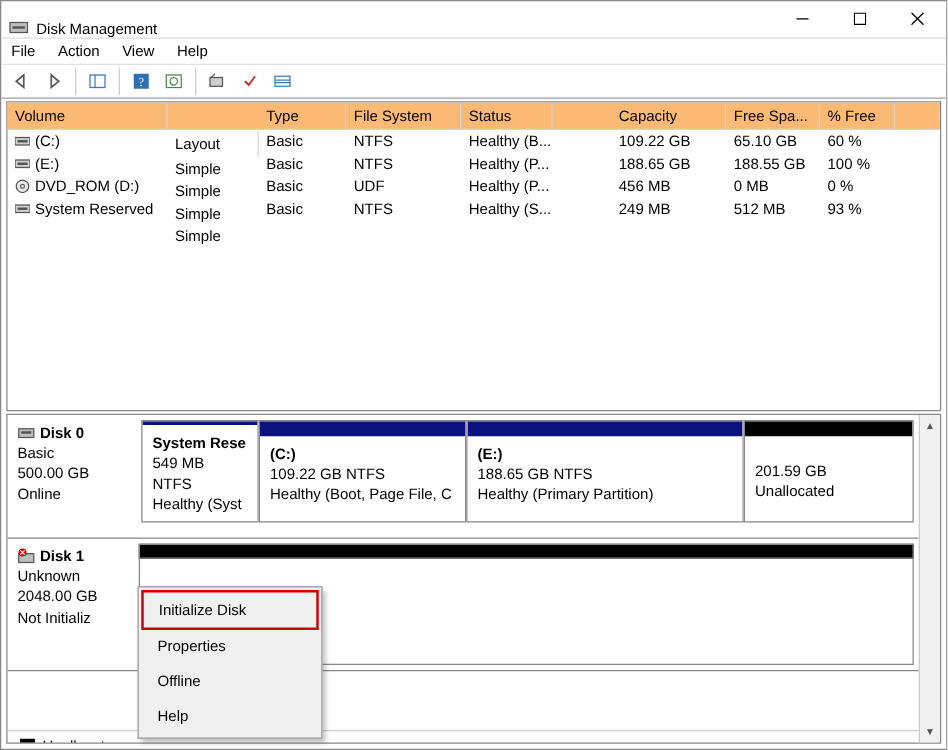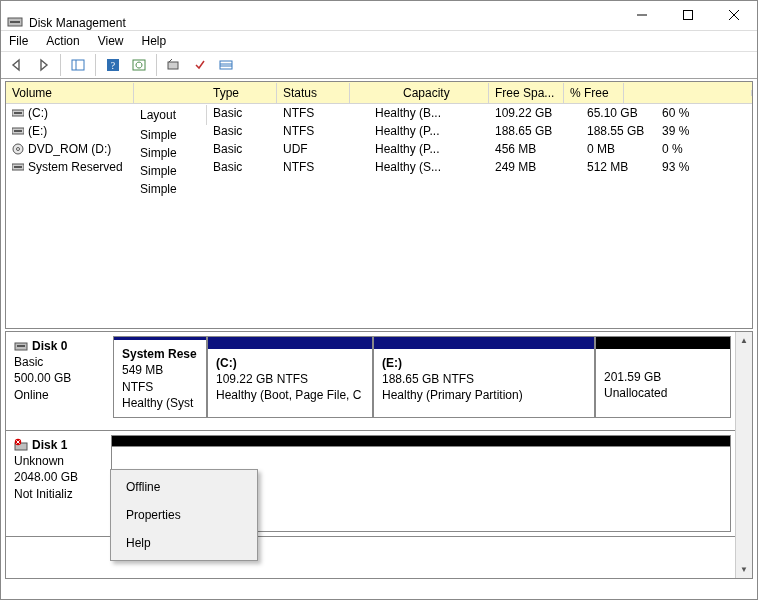--- a/index.html
+++ b/index.html
@@ -70,21 +70,21 @@
     margin: 2px 4px 2px 4px;
     display: flex; flex-direction: column;
     overflow: hidden;
   }
   .vol-header, .vol-row {
     display: flex;
     align-items: center;
   }
   .vol-header {
     height: 22px;
-    background: #fef9c3;
+    background: #fdba74;
     border-bottom: 1px solid #d4d4d4;
     user-select: none;
   }
   .vol-header .col {
     border-right: 1px solid #d4d4d4;
     padding: 3px 6px;
     font-size: 12px;
   }
   .vol-row { height: 18px; }
   .vol-row .col { padding: 1px 6px; font-size: 12px; white-space: nowrap; overflow: hidden; text-overflow: clip; }
@@ -96,21 +96,21 @@
   .col-cap { width: 92px; margin-left: 47px; }
   .col-free { width: 75px; }
   .col-pct { width: 60px; }
   .col-extra { flex: 1; }
 
   .vicon { width:12px; height:12px; display:inline-block; flex-shrink:0; }
 
   
   .disk-pane {
     flex: 1;
-    margin: 0 4px 20px 4px;
+    margin: 0 4px 4px 4px;
     border: 1px solid #888;
     position: relative;
     display: flex;
     overflow: hidden;
   }
   .disk-scroll { flex:1; overflow:hidden; }
   .scrollbar {
     width: 17px;
     background: #f0f0f0;
     border-left: 1px solid #ccc;
@@ -285,20 +285,21 @@
           <line x1="2" y1="8" x2="14" y2="8" stroke="#3a7abf"></line>
         </svg>
     </div>
   </div>
 
   <div class="vol-pane">
     <div class="vol-header">
       <div class="col col-vol">Volume</div>
       <div class="col col-layout">Layout</div>
       <div class="col col-type">Type</div>
+      <div class="col col-fs">File System</div>
       <div class="col col-status">Status</div>
       <div class="col col-cap">Capacity</div>
       <div class="col col-free">Free Spa...</div>
       <div class="col col-pct">% Free</div>
       <div class="col col-extra"></div>
     </div>
     <div id="vol-rows">
         <div class="vol-row">
           <div class="col col-vol">
             <span class="vicon"><svg viewBox="0 0 12 12">
@@ -323,21 +324,21 @@
                 <rect x="2" y="5" width="8" height="2" fill="#555"></rect>
               </svg></span>
             <span>(E:)</span>
           </div>
           <div class="col col-layout">Simple</div>
           <div class="col col-type">Basic</div>
           <div class="col col-fs">NTFS</div>
           <div class="col col-status">Healthy (P...</div>
           <div class="col col-cap">188.65 GB</div>
           <div class="col col-free">188.55 GB</div>
-          <div class="col col-pct">39 %</div>
+          <div class="col col-pct">100 %</div>
           <div class="col col-extra"></div>
         </div>
         <div class="vol-row">
           <div class="col col-vol">
             <span class="vicon"><svg viewBox="0 0 12 12">
                 <circle cx="6" cy="6" r="5" fill="#e8e8e8" stroke="#555"></circle>
                 <circle cx="6" cy="6" r="1.5" fill="#fff" stroke="#555"></circle>
               </svg></span>
             <span>DVD_ROM (D:)</span>
           </div>
@@ -461,18 +462,19 @@
 
     </div>
     <div class="scrollbar">
       <div class="sb-btn">▲</div>
       <div class="sb-track"></div>
       <div class="sb-btn">▼</div>
     </div>
   </div>
 
   <div class="ctx-menu">
+    <div class="ctx-item ctx-highlight">Initialize Disk</div>
+    <div class="ctx-item">Properties</div>
     <div class="ctx-item">Offline</div>
-    <div class="ctx-item">Properties</div>
     <div class="ctx-item">Help</div>
   </div>
 
 </div>
 
 </body></html>

